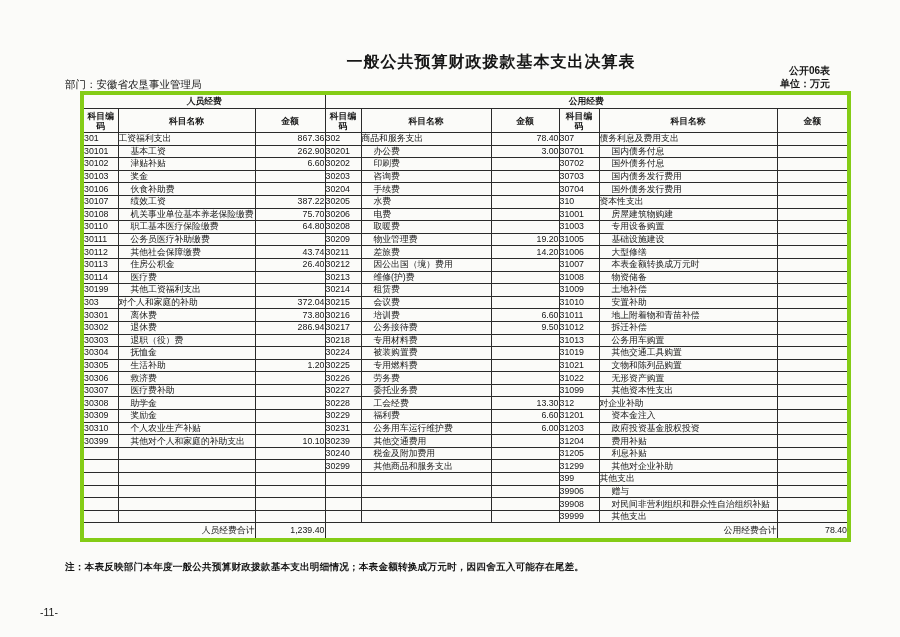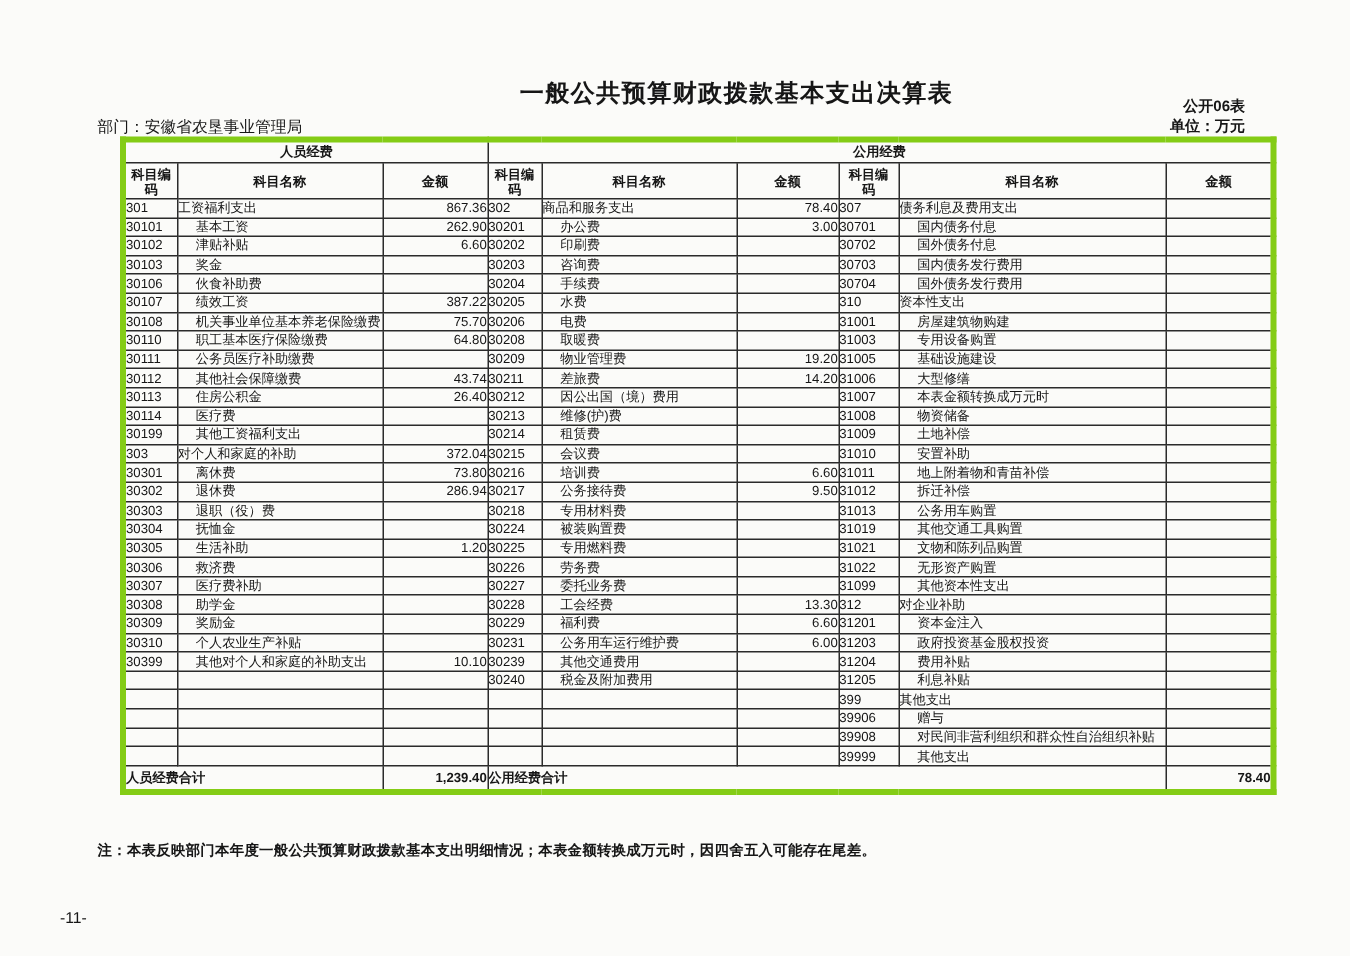--- a/index.html
+++ b/index.html
@@ -34,22 +34,22 @@
   }
   thead td{text-align:center;font-weight:bold;font-size:9.5px;}
   tr.group-row td{height:13px;}
   tr.cols-row td{height:23px;white-space:pre-line;line-height:10px;vertical-align:middle;}
   tbody tr{height:12.6px;padding-left:40px;}
   td.c-code{text-align:left;padding-left:2px;}
   td.c-name{text-align:left;padding-left:3px;}
   td.c-name.sub{padding-left:12px;}
   td.c-amt{text-align:right;padding-right:3px;font-size:9.3px;}
   tr.totals-row td{height:15px;}
-  td.total-label{text-align:left;font-weight:bold;font-size:9.8px;}
-  td.total-amt{font-weight:bold;}
+  td.total-label{text-align:right;font-weight:normal;font-size:9.8px;}
+  td.total-amt{font-weight:normal;}
   .note{
     position:absolute;left:65px;top:561px;width:790px;
     font-size:9.6px;font-weight:600;letter-spacing:.2px;
   }
   .pageno{
     position:absolute;top:606px;left:0;width:100%;
     font-size:10.5px;margin-left:40px;
   }
 </style>
 </head>
@@ -378,20 +378,31 @@
           <td class="c-name sub">税金及附加费用</td>
           <td class="c-amt"></td>
           <td class="c-code">31205</td>
           <td class="c-name sub">利息补贴</td>
           <td class="c-amt"></td>
         </tr>
         <tr>
           <td class="c-code"></td>
           <td class="c-name"></td>
           <td class="c-amt"></td>
+          <td class="c-code">30299</td>
+          <td class="c-name sub">其他商品和服务支出</td>
+          <td class="c-amt"></td>
+          <td class="c-code">31299</td>
+          <td class="c-name sub">其他对企业补助</td>
+          <td class="c-amt"></td>
+        </tr>
+        <tr>
+          <td class="c-code"></td>
+          <td class="c-name"></td>
+          <td class="c-amt"></td>
           <td class="c-code"></td>
           <td class="c-name"></td>
           <td class="c-amt"></td>
           <td class="c-code">399</td>
           <td class="c-name">其他支出</td>
           <td class="c-amt"></td>
         </tr>
         <tr>
           <td class="c-code"></td>
           <td class="c-name"></td>

